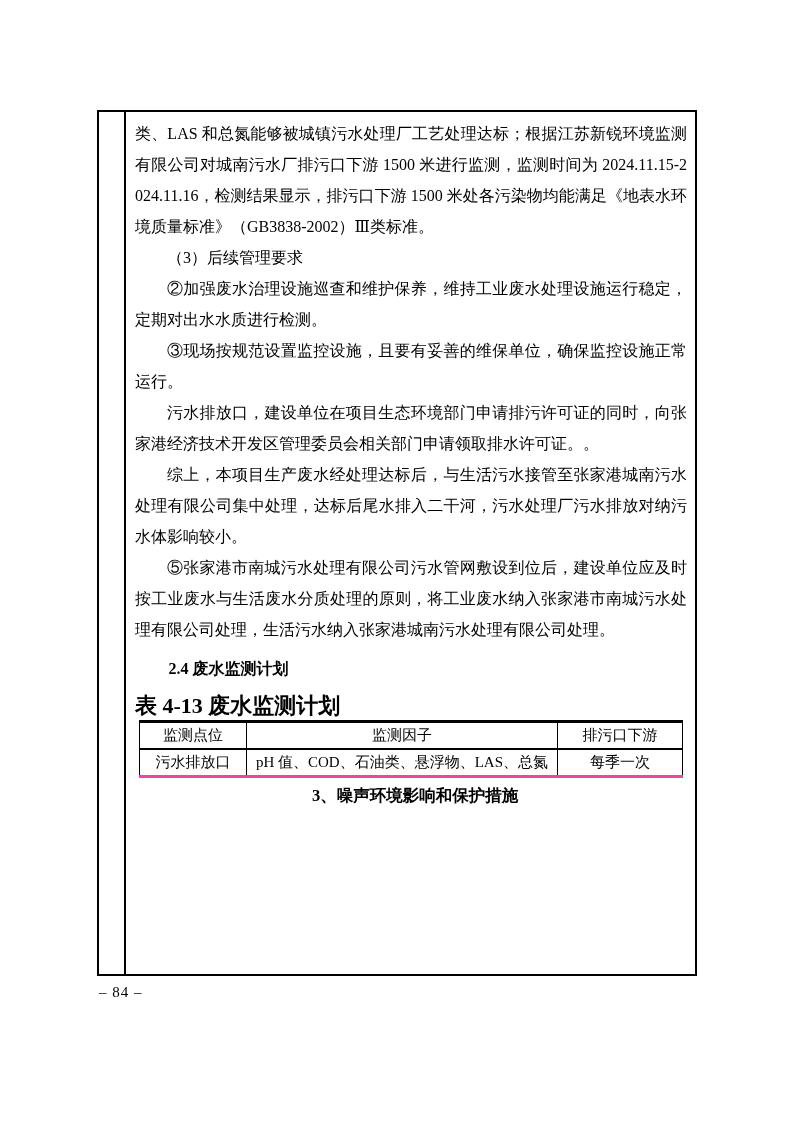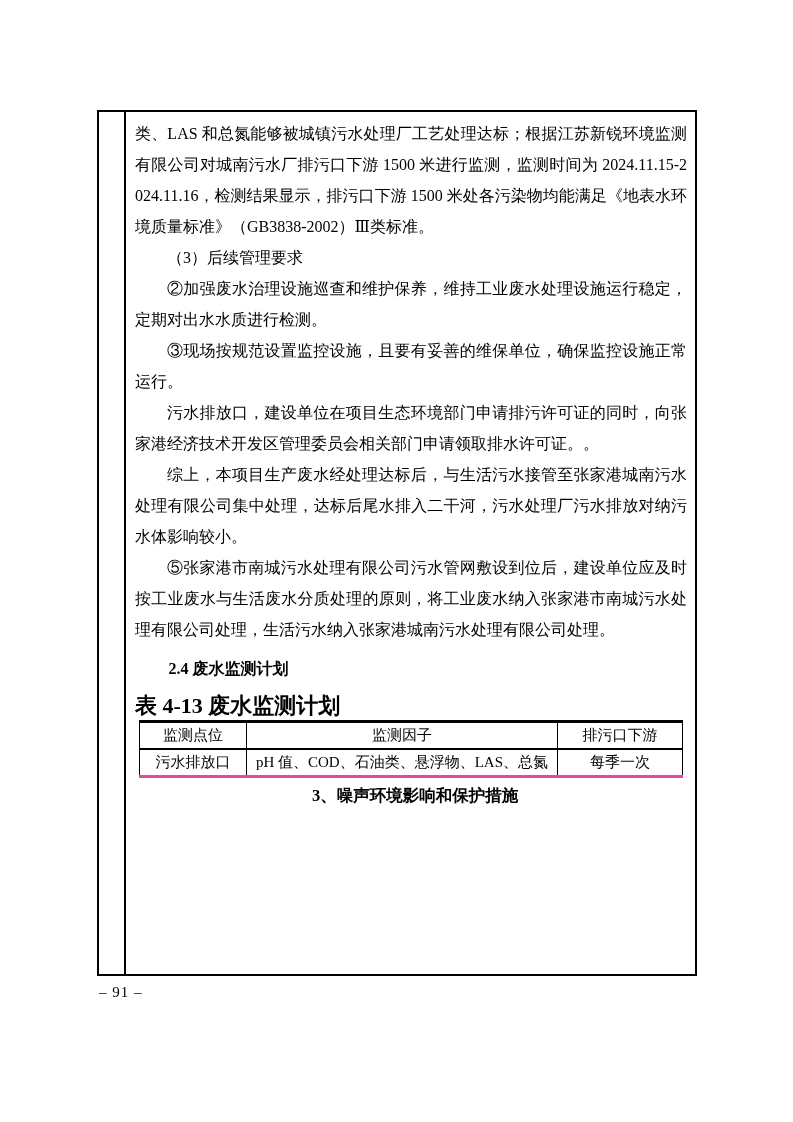--- a/index.html
+++ b/index.html
@@ -138,13 +138,13 @@
         <td>每季一次</td>
       </tr>
     </tbody>
       </table>
 
     <p class="heading-3">3、噪声环境影响和保护措施</p>
 
   </div>
 </div>
 
-<div class="page-number">– 91 –</div>
+<div class="page-number">– 84 –</div>
 
 </body></html>

